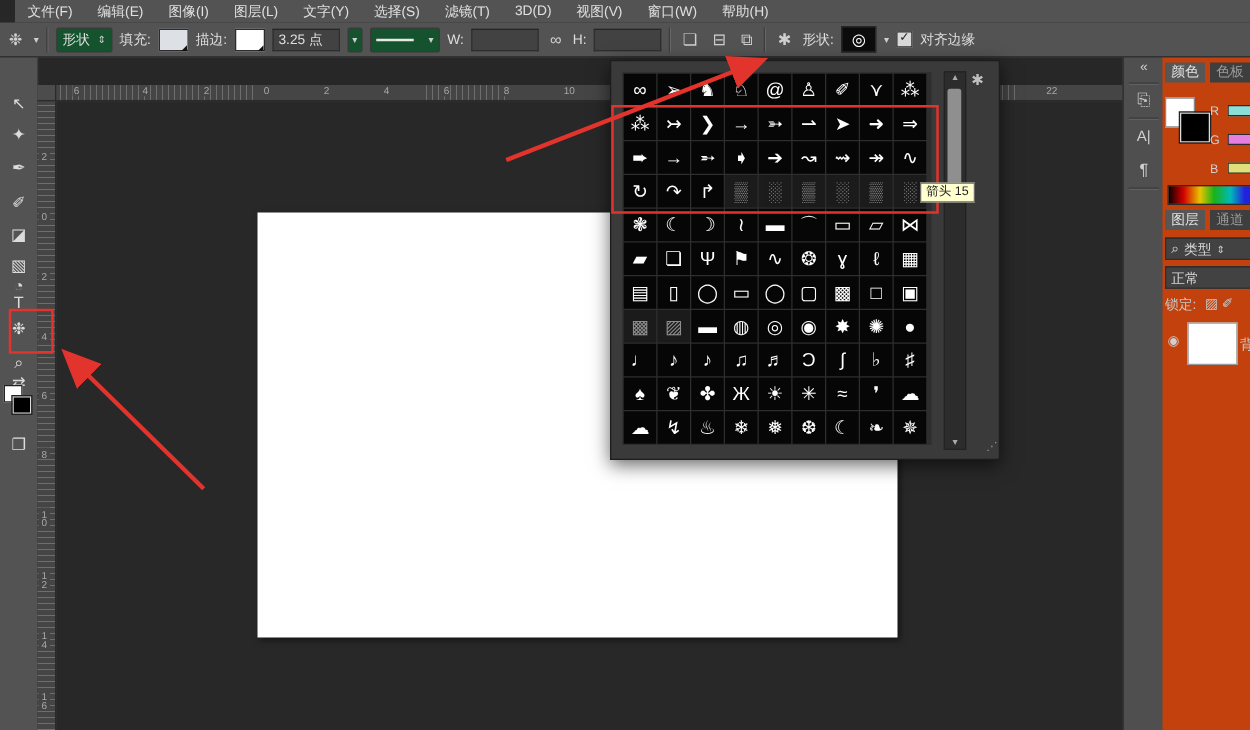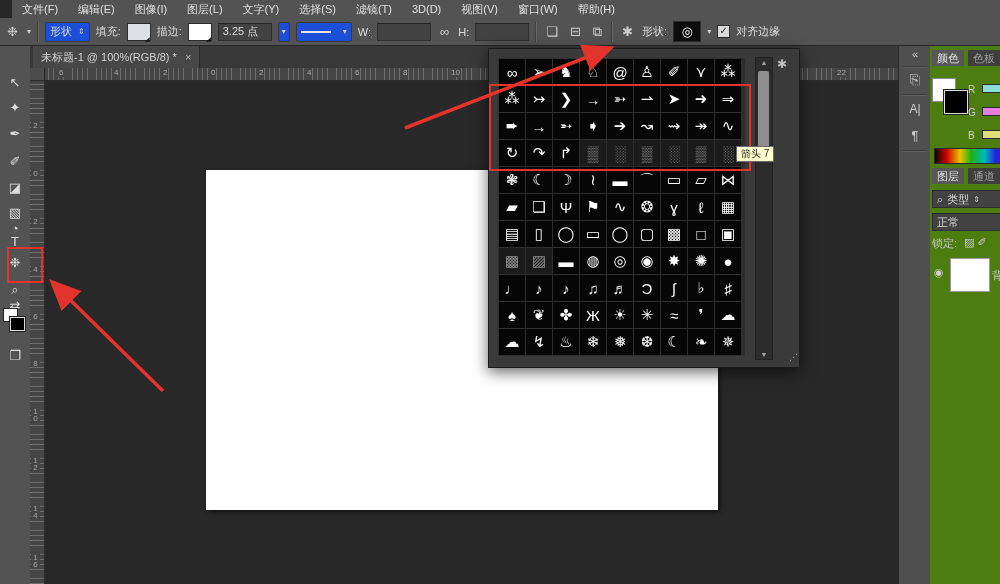--- a/index.html
+++ b/index.html
@@ -7,21 +7,21 @@
        font-family:"Liberation Sans","DejaVu Sans",sans-serif;
        background:#272727;color:#d6d6d6;-webkit-font-smoothing:antialiased;}
   .abs{position:absolute;}
   
   .menubar{left:12px;top:0;width:1000px;height:18px;background:#535353;border-bottom:1px solid #2a2a2a;
            display:flex;align-items:center;font-size:11px;color:#e0e0e0;}
   .menubar span{padding:0 10px;cursor:default;}
   .optionsbar{left:0;top:18px;width:1000px;height:28px;background:#535353;border-bottom:1px solid #272727;
               display:flex;align-items:center;font-size:11px;color:#dedede;gap:6px;padding-left:4px;box-sizing:border-box;}
   .sep{width:1px;height:20px;background:#3e3e3e;border-right:1px solid #676767;}
-  .combo{background:#1d4ed8;border:1px solid #3a3a3a;border-radius:2px;height:18px;display:flex;align-items:center;
+  .combo{background:#14532d;border:1px solid #3a3a3a;border-radius:2px;height:18px;display:flex;align-items:center;
          padding:0 4px;gap:6px;}
   .inset{background:#424242;border:1px solid #2e2e2e;border-top-color:#262626;height:16px;display:flex;align-items:center;padding:0 4px;}
   .swatch{width:22px;height:16px;border:1px solid #2b2b2b;position:relative;}
   .swatch .dd{position:absolute;right:0;bottom:-1px;font-size:6px;color:#111;line-height:4px;}
   .ddv{font-size:8px;color:#cfcfcf;}
   .obicon{font-size:13px;color:#cfcfcf;padding:0 3px;}
   .checkbox{width:11px;height:11px;background:#d9d9d9;border:1px solid #2e2e2e;color:#222;font-size:10px;
             line-height:10px;text-align:center;}
   .shape-thumb{width:26px;height:19px;background:#0c0c0c;border:1px solid #2a2a2a;color:#fff;display:flex;
                align-items:center;justify-content:center;font-size:13px;}
@@ -58,21 +58,21 @@
   .sp-grip{position:absolute;left:300px;top:303px;font-size:9px;color:#9a9a9a;}
   
   .red-rect{position:absolute;border:2px solid #e2332c;z-index:6;pointer-events:none;}
   .tooltip{position:absolute;left:736px;top:146px;height:14px;background:#ffffcf;border:1px solid #6b6b6b;
            color:#222;font-size:10px;line-height:14px;padding:0 4px;z-index:7;}
   .arrows{position:absolute;left:0;top:0;z-index:8;pointer-events:none;}
   
   .right-rail{left:898px;top:46px;width:32px;height:538px;background:#4f4f4f;border-left:1px solid #2a2a2a;}
   .rail-i{position:absolute;left:0;width:32px;text-align:center;color:#d0d0d0;}
   .rail-sep{position:absolute;left:4px;width:24px;height:1px;background:#3a3a3a;border-bottom:1px solid #606060;}
-  .right-panels{left:930px;top:46px;width:70px;height:538px;background:#4d7c0f;overflow:hidden;font-size:11px;}
+  .right-panels{left:930px;top:46px;width:70px;height:538px;background:#c2410c;overflow:hidden;font-size:11px;}
   .ptab{position:absolute;height:16px;padding:0 5px;line-height:16px;font-size:11px;color:#9c9c9c;background:#3e3e3e;}
   .ptab.active{background:#565656;color:#e2e2e2;}
   .chan-row{position:absolute;left:38px;color:#cfcfcf;font-size:10px;}
   .chan-bar{position:absolute;left:52px;width:18px;height:7px;border:1px solid #2b2b2b;}
   .spectrum{position:absolute;left:4px;top:102px;width:66px;height:14px;border:1px solid #2b2b2b;
             background:linear-gradient(90deg,#100000,#d40000 18%,#e8c400 38%,#19b219 55%,#00b9b9 75%,#2222dd 92%);}
   .lrow{position:absolute;left:2px;color:#c9c9c9;}
   .layer-thumb{position:absolute;left:20px;top:212px;width:38px;height:32px;background:#fff;border:1px solid #9a9a9a;}
   .eye{position:absolute;left:4px;top:220px;font-size:11px;color:#cfcfcf;}
 </style>
@@ -149,26 +149,20 @@
         <div class="tool" style="top: 186px;">T</div>
         <div class="tool" style="top: 207px;">❉</div>
         <div class="tool" style="top: 234px;">⌕</div>
         <div class="tool" style="top: 250px;">⇄</div>
       </div>
     <div class="fgswatch" style="background: rgb(255, 255, 255);"></div>
     <div class="bgswatch" style="background: rgb(0, 0, 0);"></div>
     <div class="tool" style="top:300px;">❐</div>
   </div>
 
-  <div class="abs tabbar">
-    <div class="doctab">
-      <span>未标题-1 @ 100%(RGB/8) *</span>
-      <span class="close">×</span>
-    </div>
-  </div>
 
   <div class="abs canvas-area"></div>
   <div class="abs white-canvas"></div>
   <div class="abs ruler-top">
       <span class="num" style="left: 28px;">6</span>
       <span class="num" style="left: 83px;">4</span>
       <span class="num" style="left: 132px;">2</span>
       <span class="num" style="left: 180px;">0</span>
       <span class="num" style="left: 228px;">2</span>
       <span class="num" style="left: 276px;">4</span>
@@ -298,21 +292,21 @@
       <div class="sp-thumb"></div>
       <span class="ar" style="bottom:1px;">▼</span>
     </div>
     <span class="sp-gear">✱</span>
     <span class="sp-grip">⋰</span>
   </div>
 
   <div class="red-rect" style="left:489px;top:84px;width:258px;height:83px;"></div>
   <div class="red-rect" style="left:7px;top:247px;width:32px;height:32px;z-index:9;"></div>
 
-  <div class="tooltip">箭头 7</div>
+  <div class="tooltip">箭头 15</div>
 
   <svg class="arrows" width="1000" height="584">
     <defs>
       <marker id="ah" markerWidth="9" markerHeight="8" refX="7" refY="4" orient="auto">
         <polygon points="0,0 9,4 0,8" fill="#e2332c"></polygon>
       </marker>
     </defs>
     <line x1="405" y1="128" x2="608" y2="49" stroke="#e2332c" stroke-width="3.5" marker-end="url(#ah)"></line>
     <line x1="163" y1="391" x2="54" y2="284" stroke="#e2332c" stroke-width="3.5" marker-end="url(#ah)"></line>
   </svg>

